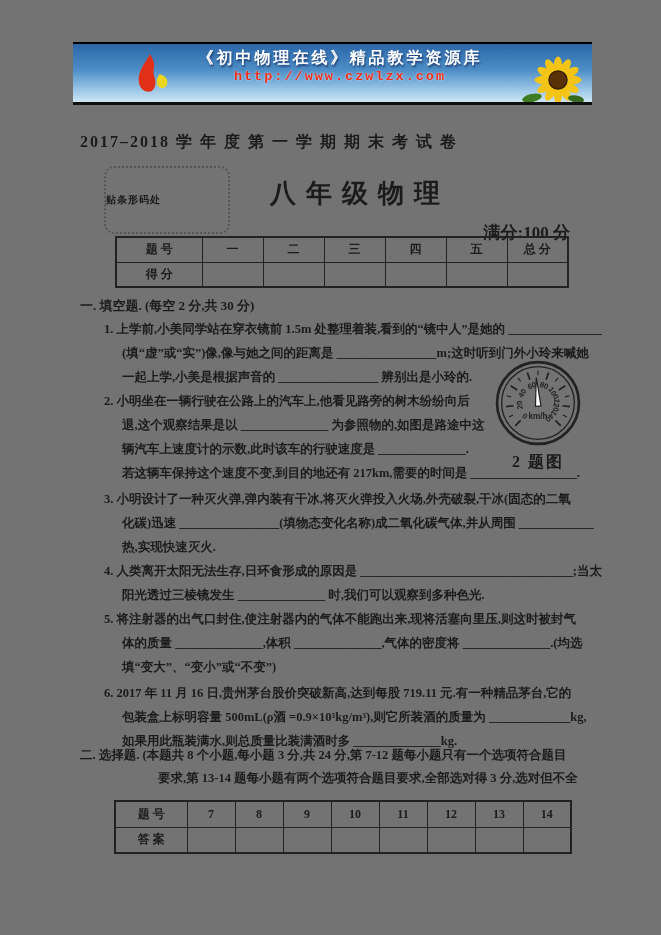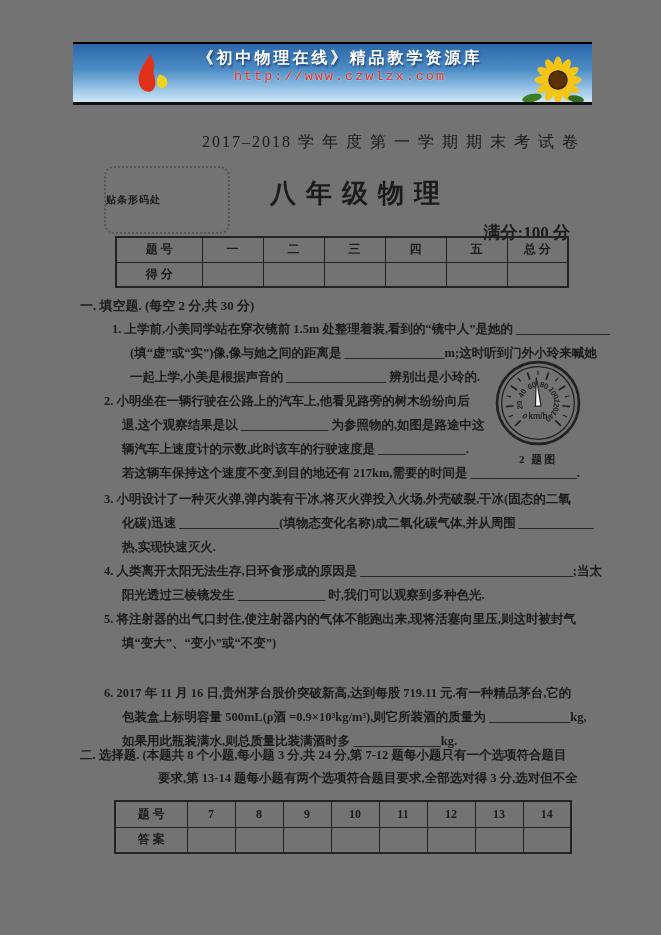--- a/index.html
+++ b/index.html
@@ -17,31 +17,31 @@
     background:linear-gradient(180deg,var(--banner-sky-top,#2a66a8) 0%,#4e8ec7 45%,#9ec8e8 80%,var(--banner-sky-bottom,#cfe6f3) 100%);
     border-top:2px solid #000;border-bottom:3px solid #111;
     overflow:hidden;
   }
   .banner-text{position:absolute;left:110px;right:95px;top:4px;text-align:center;}
   .banner-title{
     font-size:16px;font-weight:bold;color:#fff;letter-spacing:3px;
     text-shadow:1px 2px 2px rgba(10,20,70,.6);white-space:nowrap;
   }
   .banner-url{
-    font-size:13.5px;font-weight:normal;color:var(--url-red,#ee2f1b);
+    font-size:13.5px;font-weight:bold;color:var(--url-red,#ee2f1b);
     font-family:"Liberation Mono","DejaVu Sans Mono",monospace;
     letter-spacing:2px;text-shadow:0 0 2px rgba(255,255,255,.75);white-space:nowrap;
   }
   .flame-logo{position:absolute;left:60px;top:8px;width:40px;height:46px;}
   .sunflower{position:absolute;right:6px;top:12px;width:70px;height:46px;}
 
   
   .exam-title{
-    position:absolute;left:80px;top:132px;width:500px;text-align:right;
-    font-size:16px;font-weight:normal;letter-spacing:2px;white-space:nowrap;
+    position:absolute;left:80px;top:132px;width:500px;text-align:left;
+    font-size:16px;font-weight:bold;letter-spacing:2px;white-space:nowrap;
   }
   .barcode-box{
     position:absolute;left:104px;top:166px;width:122px;height:64px;
     border:2px dotted #555;border-radius:10px;
     display:flex;align-items:center;
   }
   .barcode-label{font-size:10px;font-weight:bold;letter-spacing:1px;}
   .subject-title{
     position:absolute;left:240px;top:176px;width:240px;text-align:center;
     font-size:26px;font-weight:bold;letter-spacing:10px;white-space:nowrap;
@@ -69,21 +69,21 @@
   }
   .q{position:absolute;font-size:12.5px;font-weight:600;}
   .q .ln{height:24px;line-height:24px;white-space:nowrap;}
   .q .ind{padding-left:18px;}
   .sec2 .ln{height:23px;line-height:23px;white-space:nowrap;font-size:12.5px;font-weight:600;}
   .sec2 .ln.first{font-weight:bold;}
   .sec2 .ind2{padding-left:78px;}
 
   
   .speedo-wrap{position:absolute;left:494px;top:360px;width:88px;text-align:center;}
-  .speedo-caption{font-size:11px;font-weight:bold;margin-top:2px;letter-spacing:2px;}
+  .speedo-caption{font-size:16px;font-weight:bold;margin-top:2px;letter-spacing:2px;}
 </style>
 </head>
 <body>
 
 <div class="page">
 
   <div class="banner">
     <svg class="flame-logo" viewBox="0 0 40 46">
       <path d="M17,2 C11,13 4,20 6,31 C8,41 20,43 22,34 C24,27 19,24 21,15 C22,10 19,6 17,2 Z" fill="#e03018"></path>
       <path d="M27,22 C22,27 23,35 28,36 C34,37 36,30 33,26 C31,23 29,24 27,22 Z" fill="#ecd51f"></path>
@@ -152,21 +152,21 @@
       <td></td>
       <td></td>
       <td></td>
       <td></td>
     </tr>
   </tbody>
     </table>
 
   <div class="sec-heading" style="top:297px;">一. 填空题. (每空 2 分,共 30 分)</div>
 
-  <div class="q" style="left:104px;top:317px;margin-left:8px;">
+  <div class="q" style="left:104px;top:317px;">
     <div class="ln">1. 上学前,小美同学站在穿衣镜前 1.5m 处整理着装,看到的“镜中人”是她的 _______________</div>
     <div class="ln ind">(填“虚”或“实”)像,像与她之间的距离是 ________________m;这时听到门外小玲来喊她</div>
     <div class="ln ind">一起上学,小美是根据声音的 ________________ 辨别出是小玲的.</div>
   </div>
 
   <div class="q" style="left:104px;top:389px;">
     <div class="ln">2. 小明坐在一辆行驶在公路上的汽车上,他看见路旁的树木纷纷向后</div>
     <div class="ln ind">退,这个观察结果是以 ______________ 为参照物的,如图是路途中这</div>
     <div class="ln ind">辆汽车上速度计的示数,此时该车的行驶速度是 ______________.</div>
     <div class="ln ind">若这辆车保持这个速度不变,到目的地还有 217km,需要的时间是 _________________.</div>
@@ -211,20 +211,21 @@
     <div class="ln ind">热,实现快速灭火.</div>
   </div>
 
   <div class="q" style="left:104px;top:559px;">
     <div class="ln">4. 人类离开太阳无法生存,日环食形成的原因是 __________________________________;当太</div>
     <div class="ln ind">阳光透过三棱镜发生 ______________ 时,我们可以观察到多种色光.</div>
   </div>
 
   <div class="q" style="left:104px;top:607px;">
     <div class="ln">5. 将注射器的出气口封住,使注射器内的气体不能跑出来,现将活塞向里压,则这时被封气</div>
+    <div class="ln ind">体的质量 ______________,体积 ______________,气体的密度将 ______________.(均选</div>
     <div class="ln ind">填“变大”、“变小”或“不变”)</div>
   </div>
 
   <div class="q" style="left:104px;top:681px;">
     <div class="ln">6. 2017 年 11 月 16 日,贵州茅台股价突破新高,达到每股 719.11 元.有一种精品茅台,它的</div>
     <div class="ln ind">包装盒上标明容量 500mL(ρ酒 =0.9×10³kg/m³),则它所装酒的质量为 _____________kg,</div>
     <div class="ln ind">如果用此瓶装满水,则总质量比装满酒时多 ______________kg.</div>
   </div>
 
   <div class="q sec2" style="left:80px;top:744px;">

